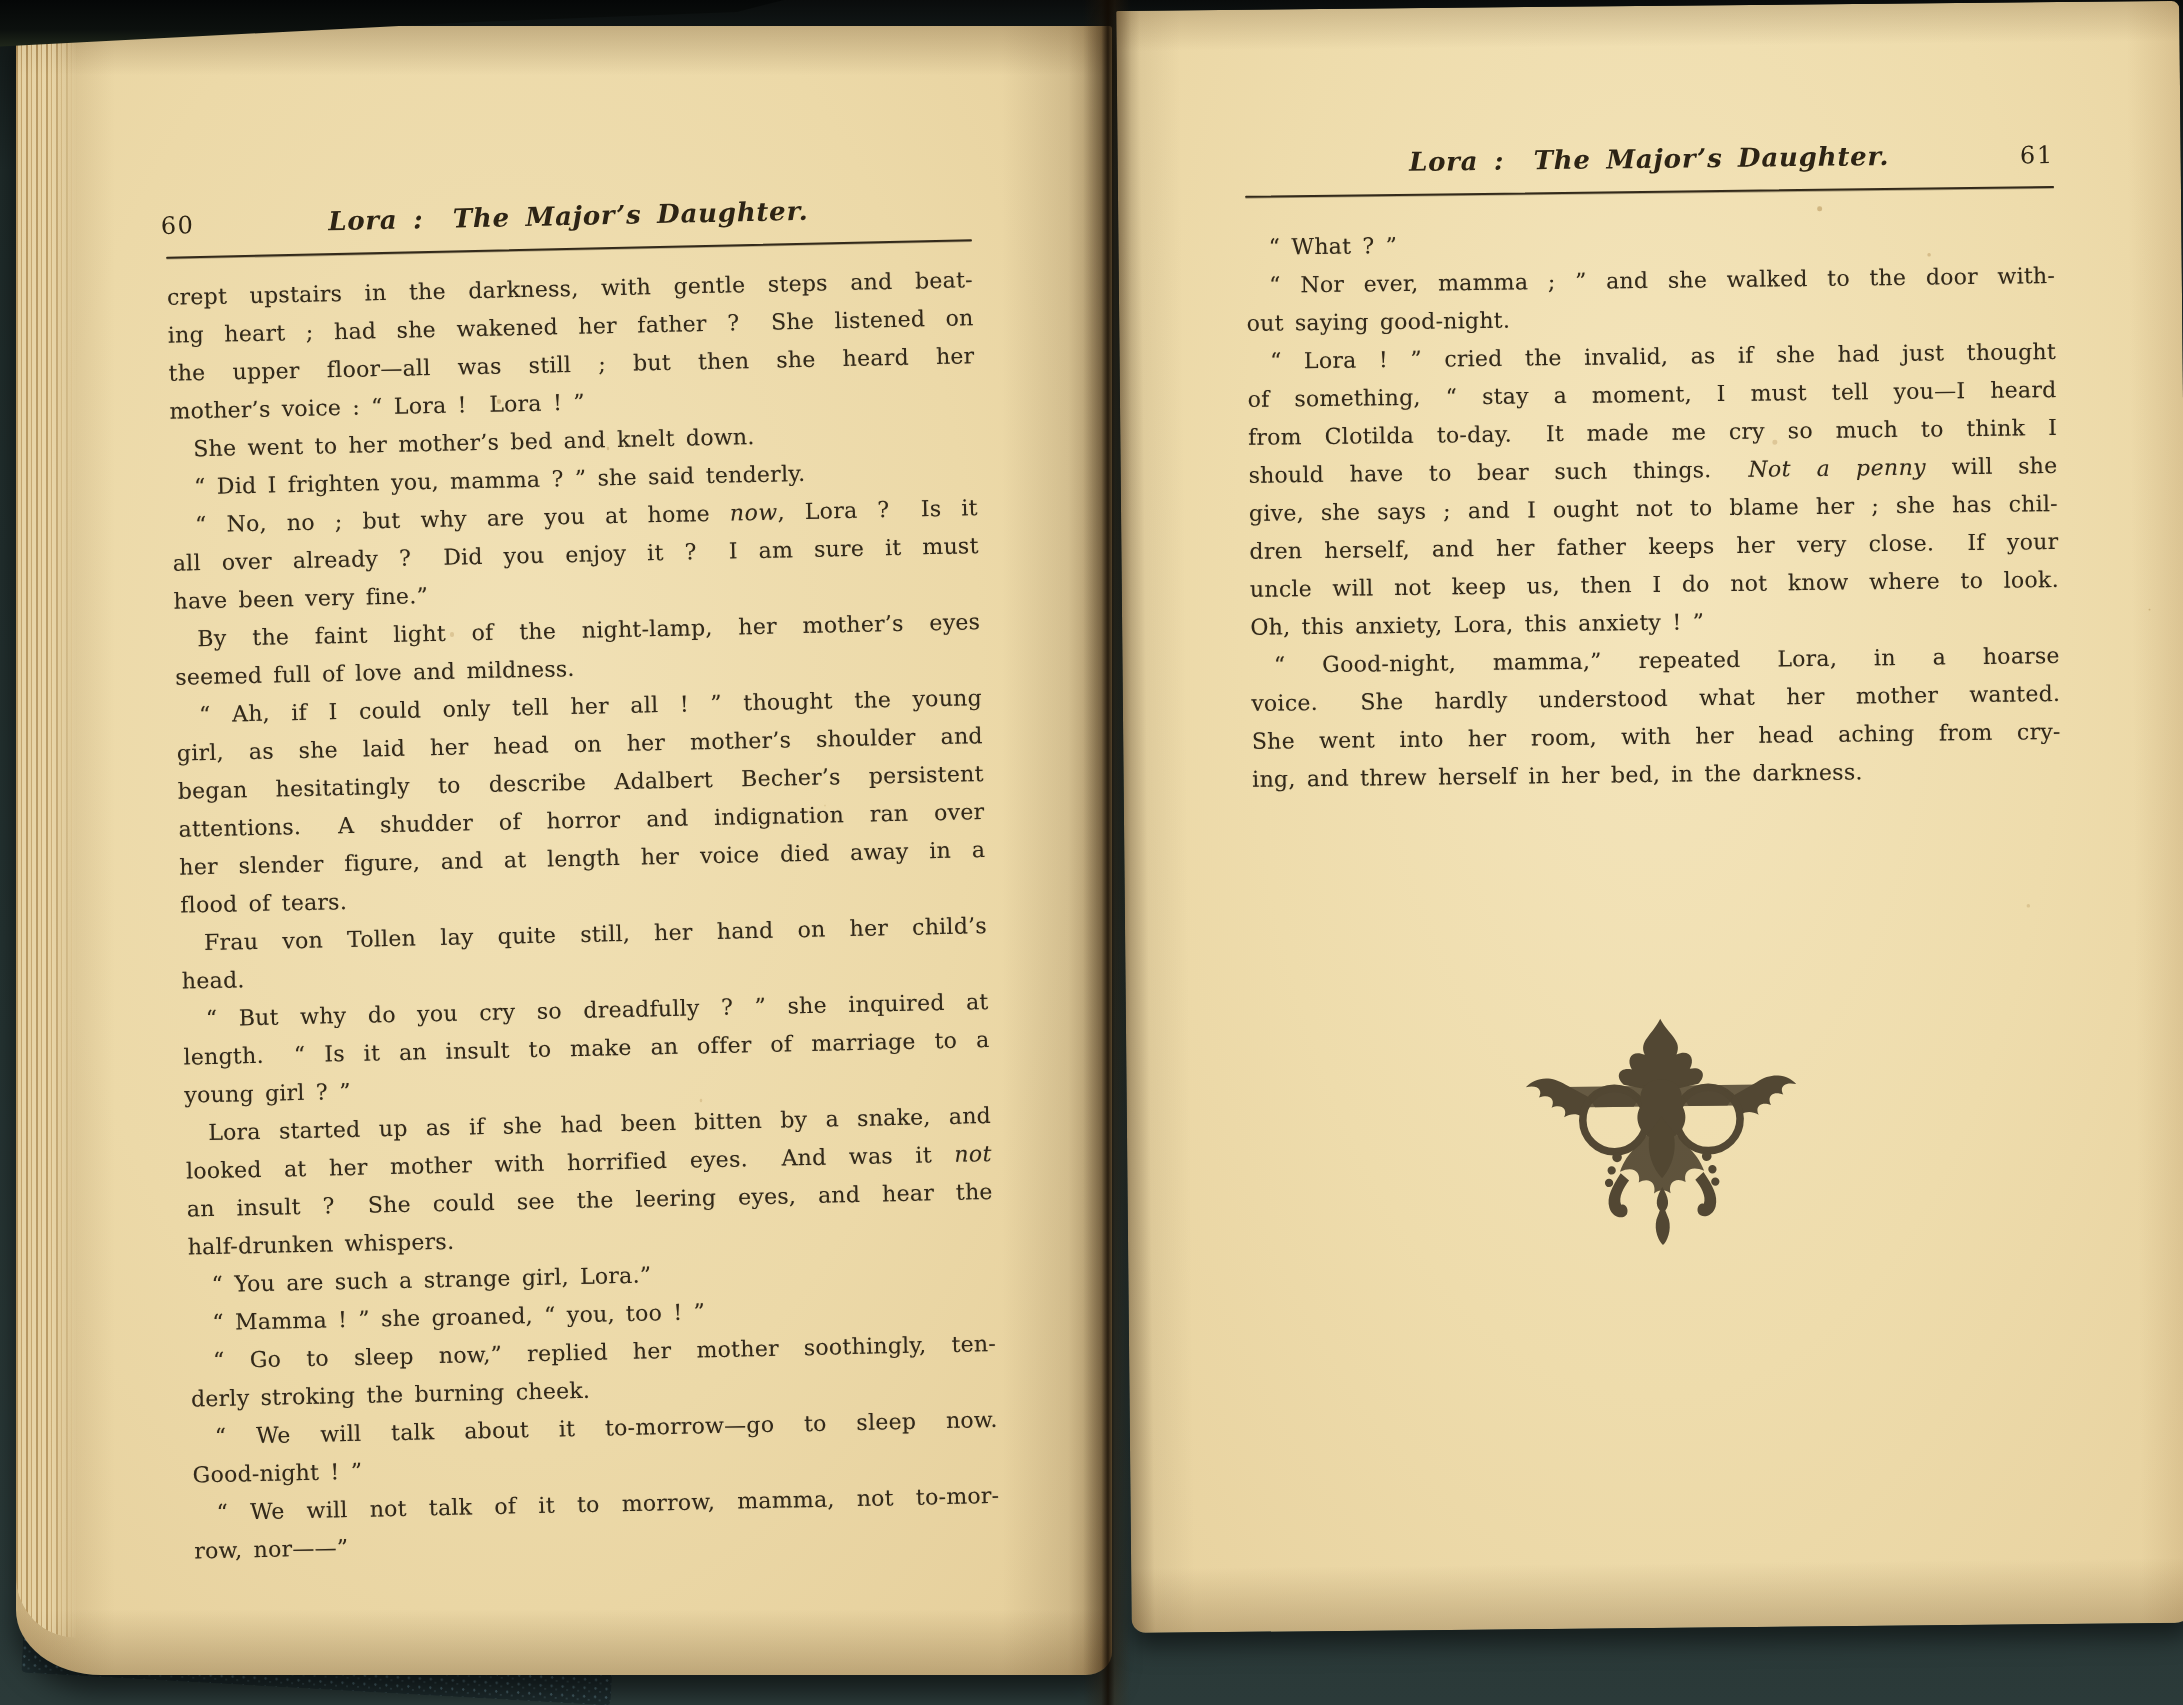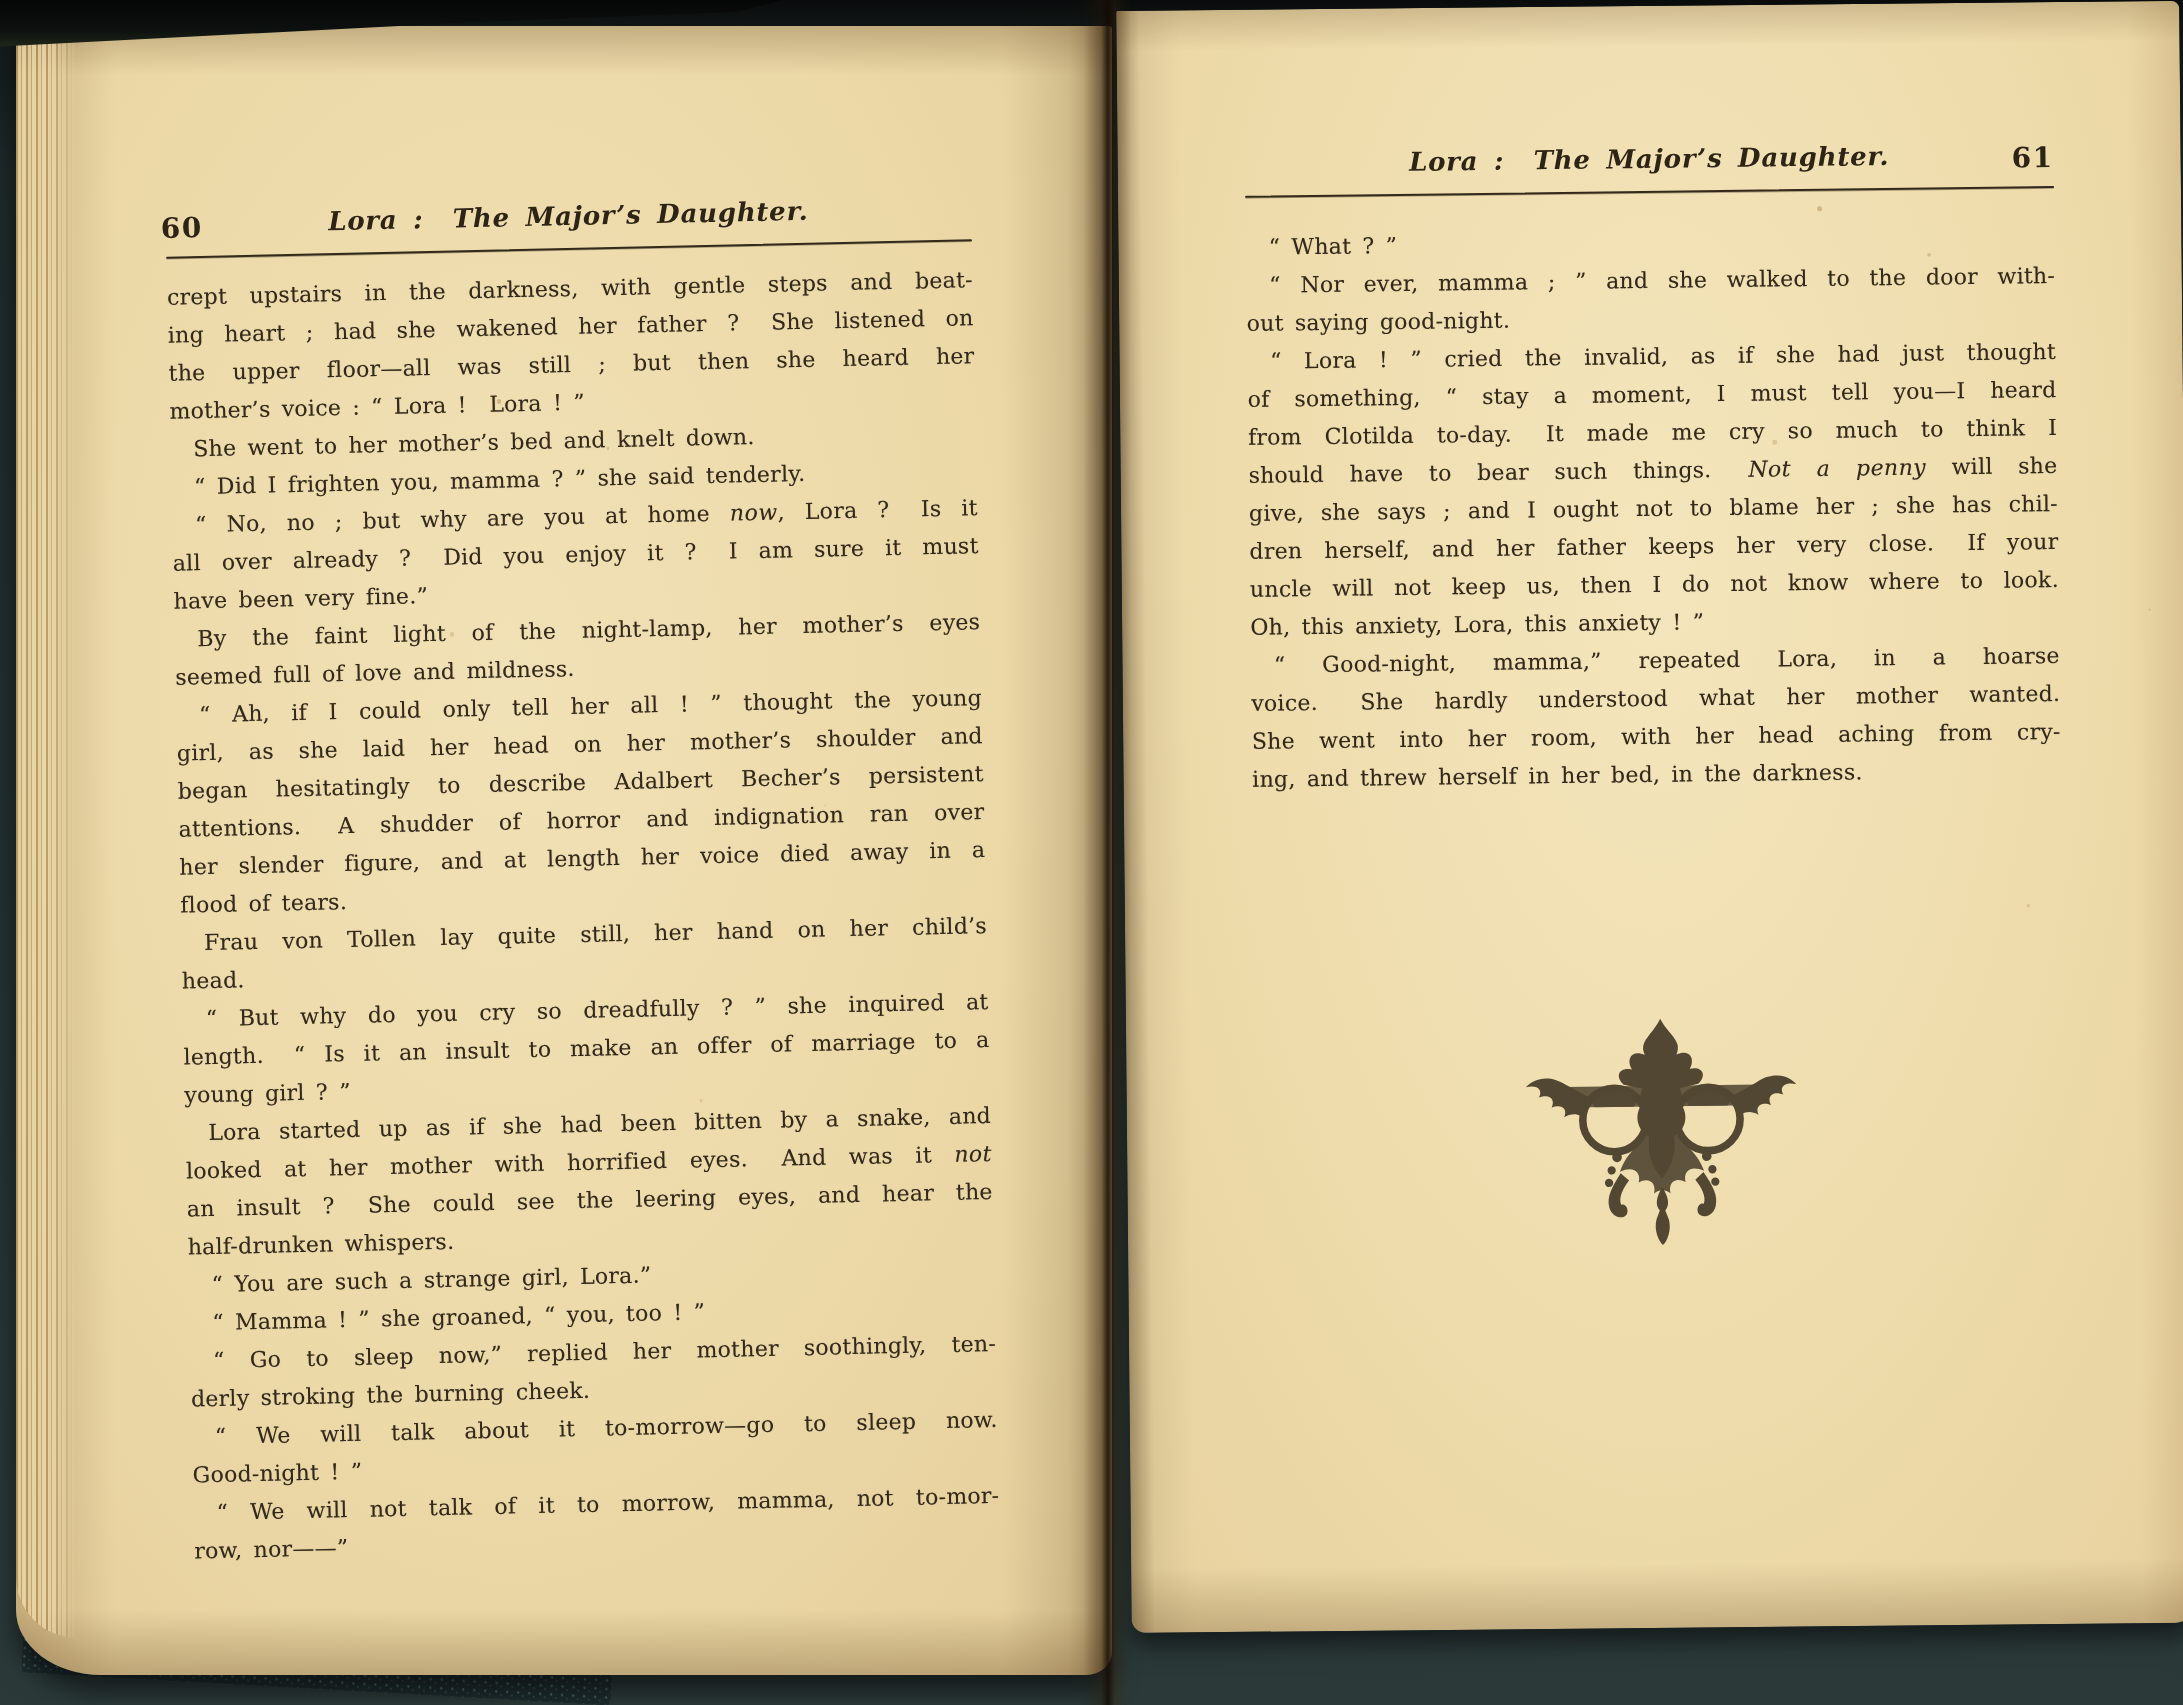--- a/index.html
+++ b/index.html
@@ -71,21 +71,21 @@
   
   .content{position:absolute;color:#32291a;}
   .content-left{left:149px;top:175px;width:806px;transform:rotate(-1.25deg);transform-origin:50% 0;}
   .content-right{left:127px;top:138px;width:809px;transform:rotate(-0.15deg);transform-origin:50% 0;}
   .running-head{position:relative;height:36px;}
   .running-title{
     position:absolute;left:0;right:0;text-align:center;
     font-style:italic;font-weight:700;font-size:26px;letter-spacing:.03em;word-spacing:.22em;
     color:#2d2415;
   }
-  .folio{position:absolute;top:1.6px;font-weight:700;font-size:28px;letter-spacing:1.6px;color:#2d2415;}
+  .folio{position:absolute;top:1.6px;font-weight:400;font-size:24px;letter-spacing:1.6px;color:#2d2415;}
   .folio-left{left:-4.7px;}
   .folio-right{right:0;}
   .head-rule{margin-top:11px;height:2.3px;background:#332a1b;border-radius:1.6px;box-shadow:0 0.8px 0 rgba(51,42,27,.35);}
   .body-text{margin-top:20px;font-size:22px;line-height:38px;letter-spacing:.012em;word-spacing:.18em;
     text-shadow:0 0 0.8px rgba(50,41,26,.35);}
   .content-right .body-text{margin-top:31px;}
   .line{white-space:normal;text-align:left;}
   .line.j{text-align:justify;text-align-last:justify;}
   .line.in{text-indent:23px;}
   .line em{font-style:italic;letter-spacing:.02em;}

